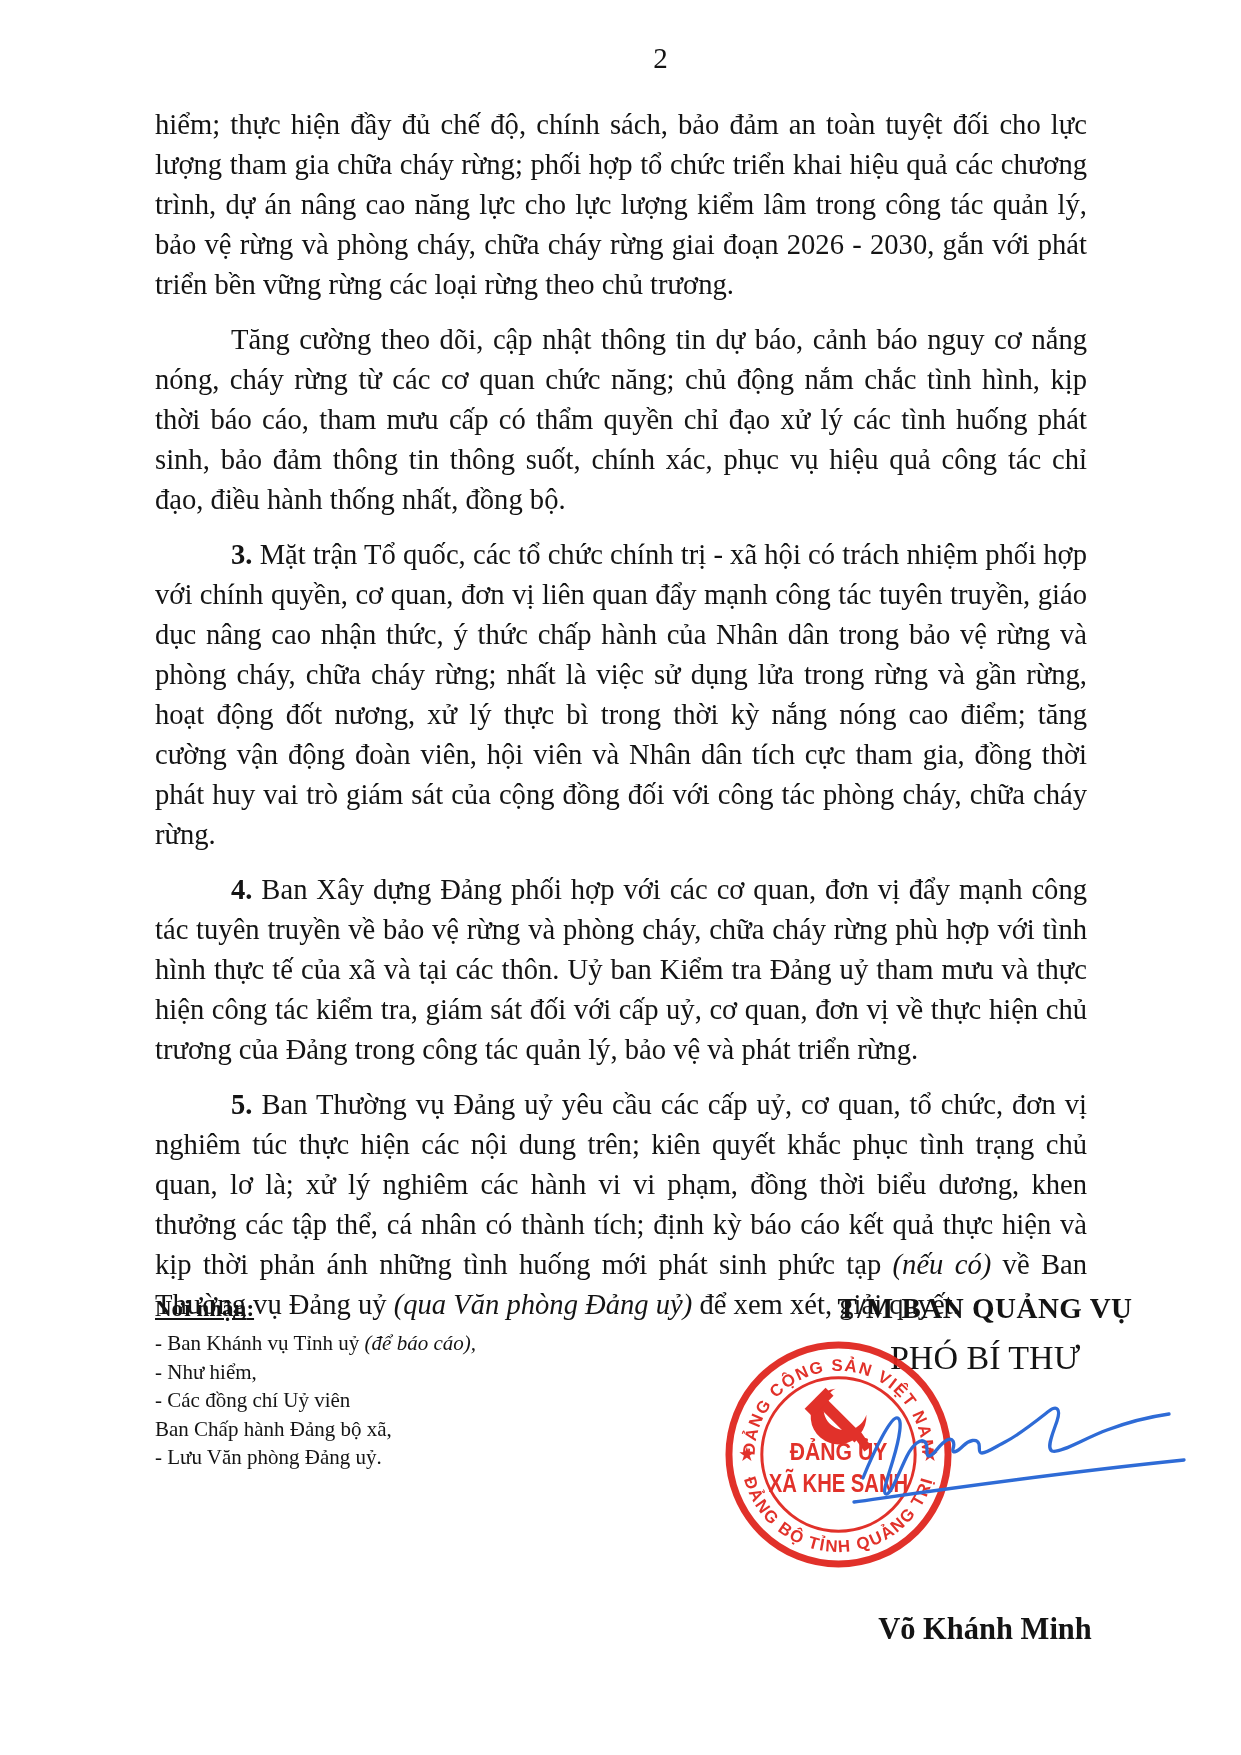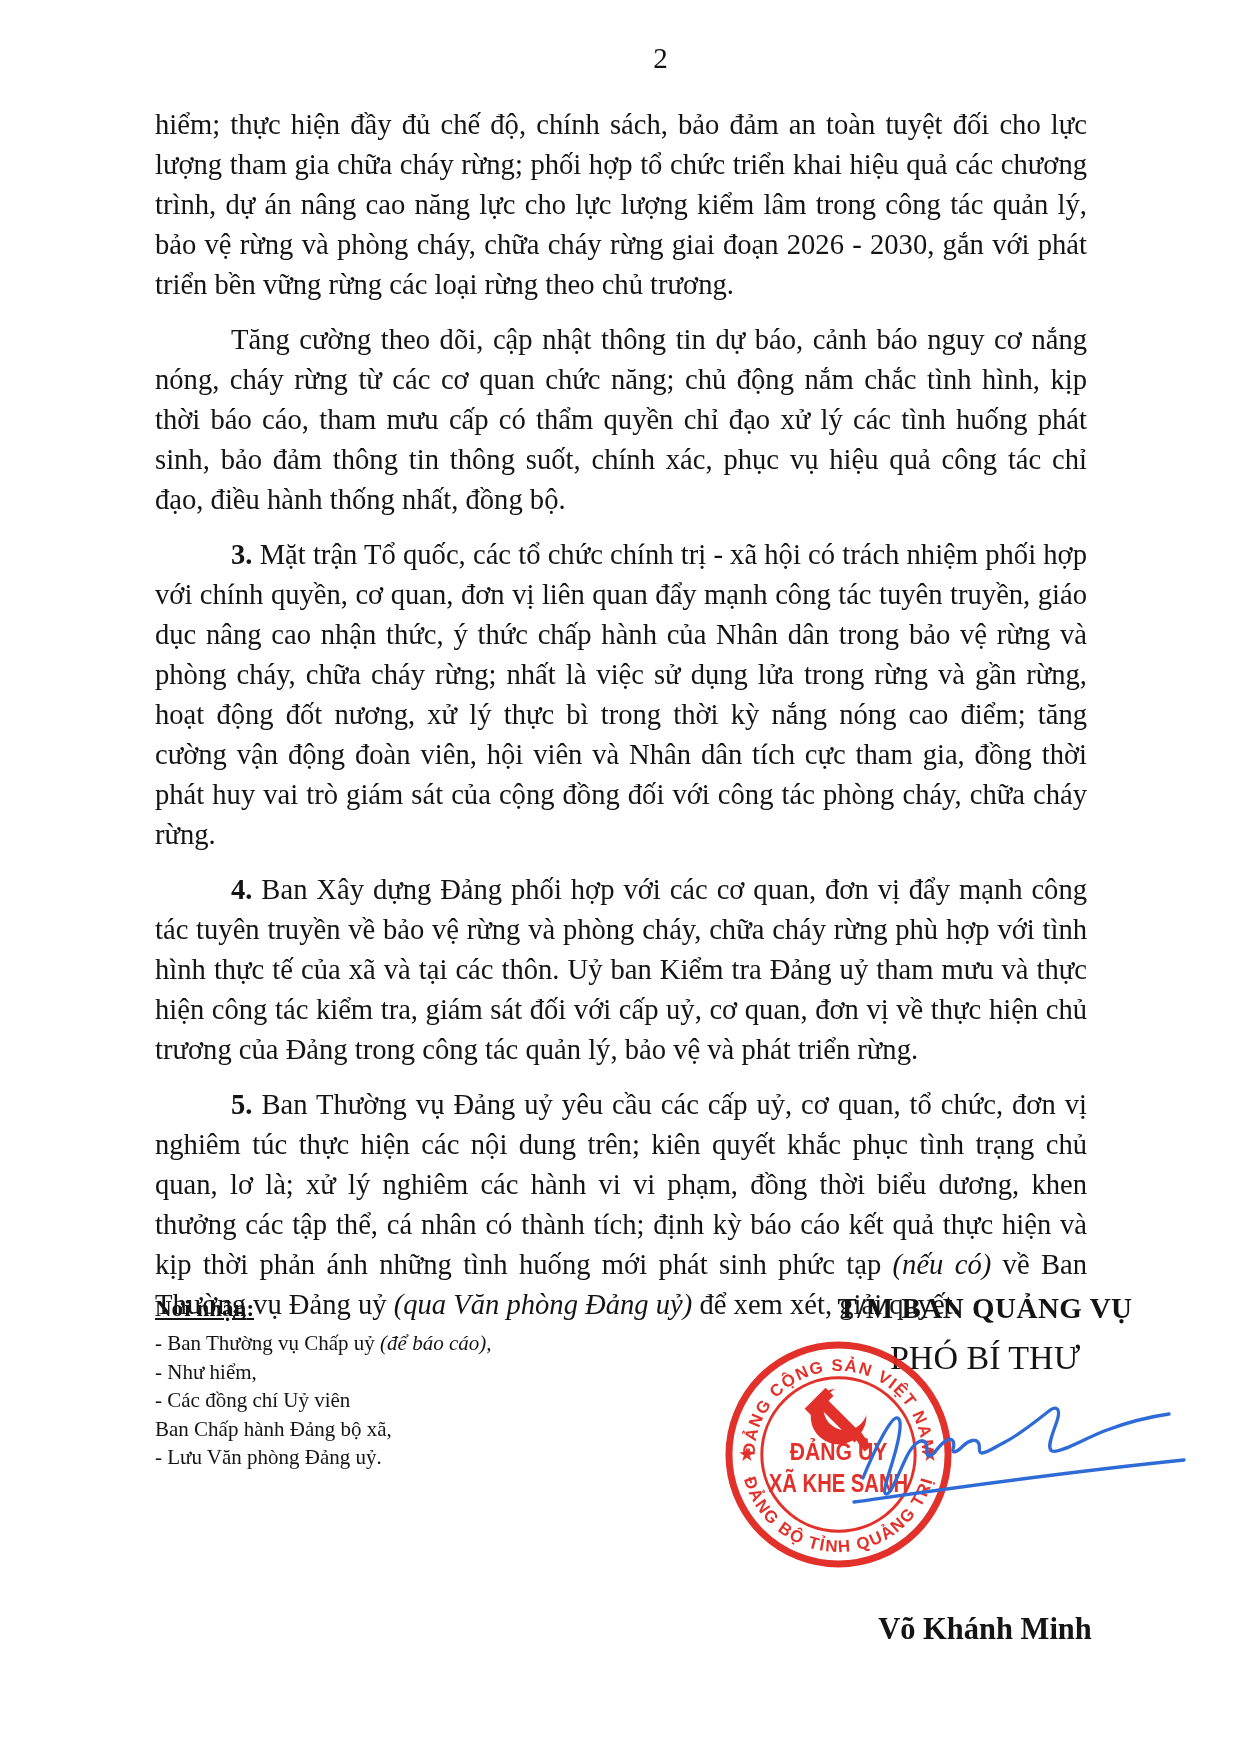--- a/index.html
+++ b/index.html
@@ -111,21 +111,21 @@
   <div class="content">
     <p class="no-indent">hiểm; thực hiện đầy đủ chế độ, chính sách, bảo đảm an toàn tuyệt đối cho lực lượng tham gia chữa cháy rừng; phối hợp tổ chức triển khai hiệu quả các chương trình, dự án nâng cao năng lực cho lực lượng kiểm lâm trong công tác quản lý, bảo vệ rừng và phòng cháy, chữa cháy rừng giai đoạn 2026 - 2030, gắn với phát triển bền vững rừng các loại rừng theo chủ trương.</p>
     <p>Tăng cường theo dõi, cập nhật thông tin dự báo, cảnh báo nguy cơ nắng nóng, cháy rừng từ các cơ quan chức năng; chủ động nắm chắc tình hình, kịp thời báo cáo, tham mưu cấp có thẩm quyền chỉ đạo xử lý các tình huống phát sinh, bảo đảm thông tin thông suốt, chính xác, phục vụ hiệu quả công tác chỉ đạo, điều hành thống nhất, đồng bộ.</p>
     <p><b>3.</b><span> Mặt trận Tổ quốc, các tổ chức chính trị - xã hội có trách nhiệm phối hợp với chính quyền, cơ quan, đơn vị liên quan đẩy mạnh công tác tuyên truyền, giáo dục nâng cao nhận thức, ý thức chấp hành của Nhân dân trong bảo vệ rừng và phòng cháy, chữa cháy rừng; nhất là việc sử dụng lửa trong rừng và gần rừng, hoạt động đốt nương, xử lý thực bì trong thời kỳ nắng nóng cao điểm; tăng cường vận động đoàn viên, hội viên và Nhân dân tích cực tham gia, đồng thời phát huy vai trò giám sát của cộng đồng đối với công tác phòng cháy, chữa cháy rừng.</span></p>
     <p><b>4.</b><span> Ban Xây dựng Đảng phối hợp với các cơ quan, đơn vị đẩy mạnh công tác tuyên truyền về bảo vệ rừng và phòng cháy, chữa cháy rừng phù hợp với tình hình thực tế của xã và tại các thôn. Uỷ ban Kiểm tra Đảng uỷ tham mưu và thực hiện công tác kiểm tra, giám sát đối với cấp uỷ, cơ quan, đơn vị về thực hiện chủ trương của Đảng trong công tác quản lý, bảo vệ và phát triển rừng.</span></p>
     <p><b>5.</b><span> Ban Thường vụ Đảng uỷ yêu cầu các cấp uỷ, cơ quan, tổ chức, đơn vị nghiêm túc thực hiện các nội dung trên; kiên quyết khắc phục tình trạng chủ quan, lơ là; xử lý nghiêm các hành vi vi phạm, đồng thời biểu dương, khen thưởng các tập thể, cá nhân có thành tích; định kỳ báo cáo kết quả thực hiện và kịp thời phản ánh những tình huống mới phát sinh phức tạp </span><i>(nếu có)</i><span> về Ban Thường vụ Đảng uỷ </span><i>(qua Văn phòng Đảng uỷ)</i><span> để xem xét, giải quyết.</span></p>
   </div>
 
   <div class="recipients">
     <div class="rec-heading"><span class="u"><span>Nơi nhận</span><span>:</span></span></div>
-    <div class="rec-item"><span>- Ban Thường vụ Chấp uỷ </span><i>(để báo cáo),</i></div>
+    <div class="rec-item"><span>- Ban Khánh vụ Tỉnh uỷ </span><i>(để báo cáo),</i></div>
     <div class="rec-item">- Như hiểm,</div>
     <div class="rec-item">- Các đồng chí Uỷ viên</div>
     <div class="rec-item">Ban Chấp hành Đảng bộ xã,</div>
     <div class="rec-item">- Lưu Văn phòng Đảng uỷ.</div>
   </div>
 
   <div class="sig-head">
     <div class="sig-authority">T/M BAN QUẢNG VỤ</div>
     <div class="sig-title">PHÓ BÍ THƯ</div>
   </div>

